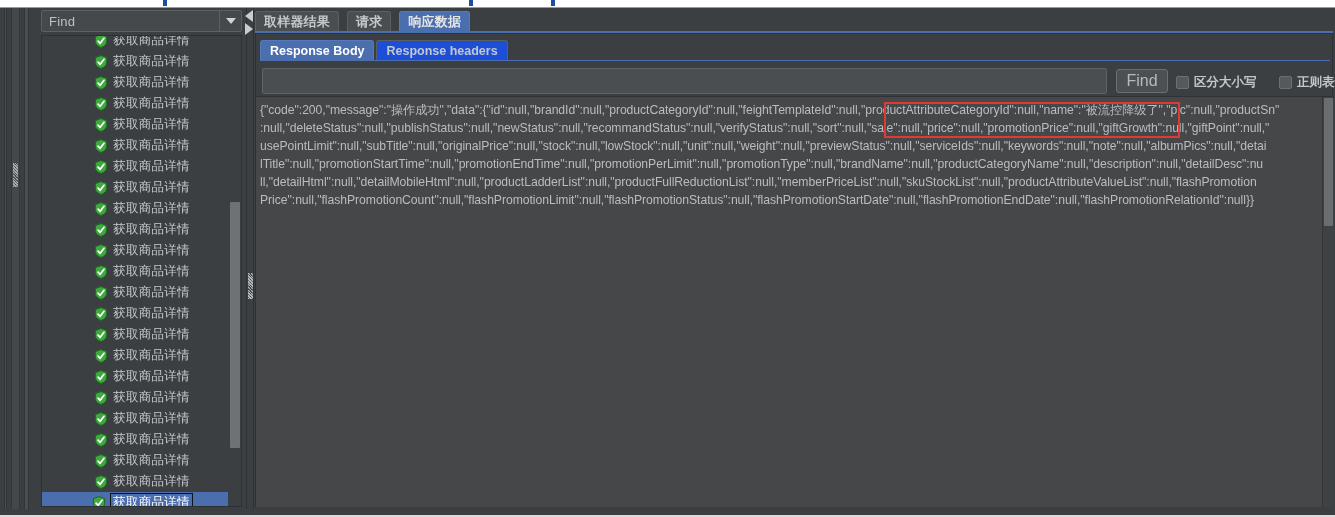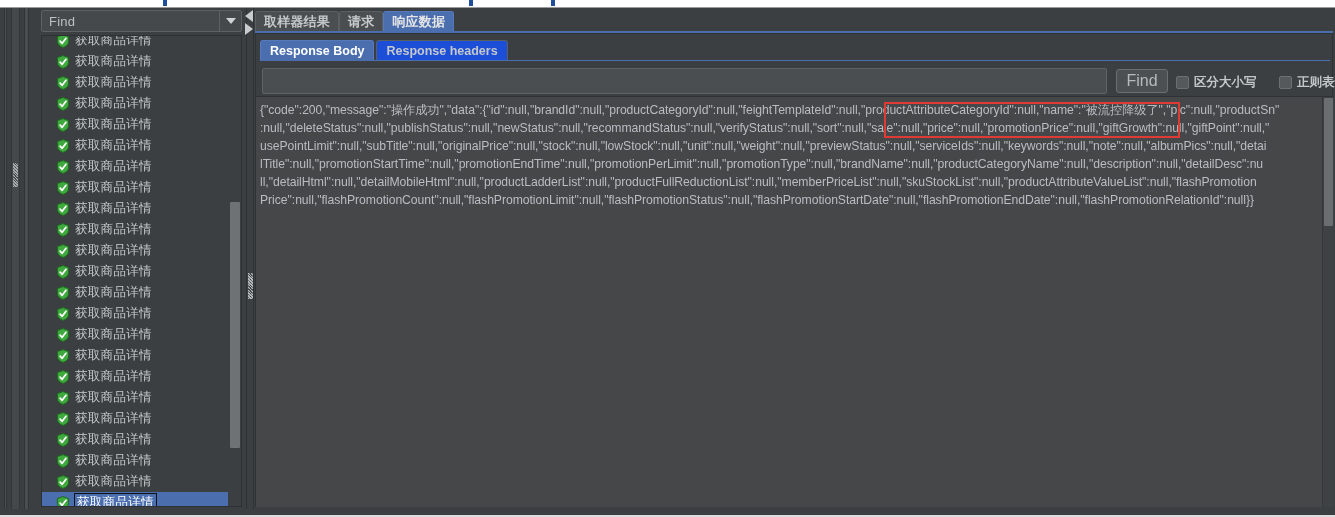--- a/index.html
+++ b/index.html
@@ -120,20 +120,21 @@
   .tree-inner {
     position: absolute; left: 0; top: -6px;
     width: 186px;
   }
   .tree-row {
     height: 21px;
     display: flex;
     align-items: center;
     padding-left: 14px;
     gap: 5px;
+    justify-content: center;
   }
   .tree-row.selected {
     background: #4b6eaf;
   }
   .tree-row.selected .tree-label {
     color: #ffffff;
     outline: 1px solid #101418;
     padding: 0 2px;
   }
   .shield {
@@ -221,21 +222,21 @@
   .tab-main {
     height: 21px;
     padding: 0 8px;
     display: flex; align-items: center;
     font-size: 13px;
     color: #c4c8cb;
     background: #4a4e51;
     border: 1px solid #5a5f62;
     border-bottom: none;
     border-radius: 3px 3px 0 0;
-    margin-right: 0;
+    margin-right: 8px;
     font-family: "DejaVu Sans", "Liberation Sans", sans-serif;
     font-weight: bold;
     letter-spacing: .2px;
     white-space: nowrap;
   }
   .tab-main.active {
     background: #4b6eaf;
     color: #e5e5e5;
     border-color: #5579bb;
   }

